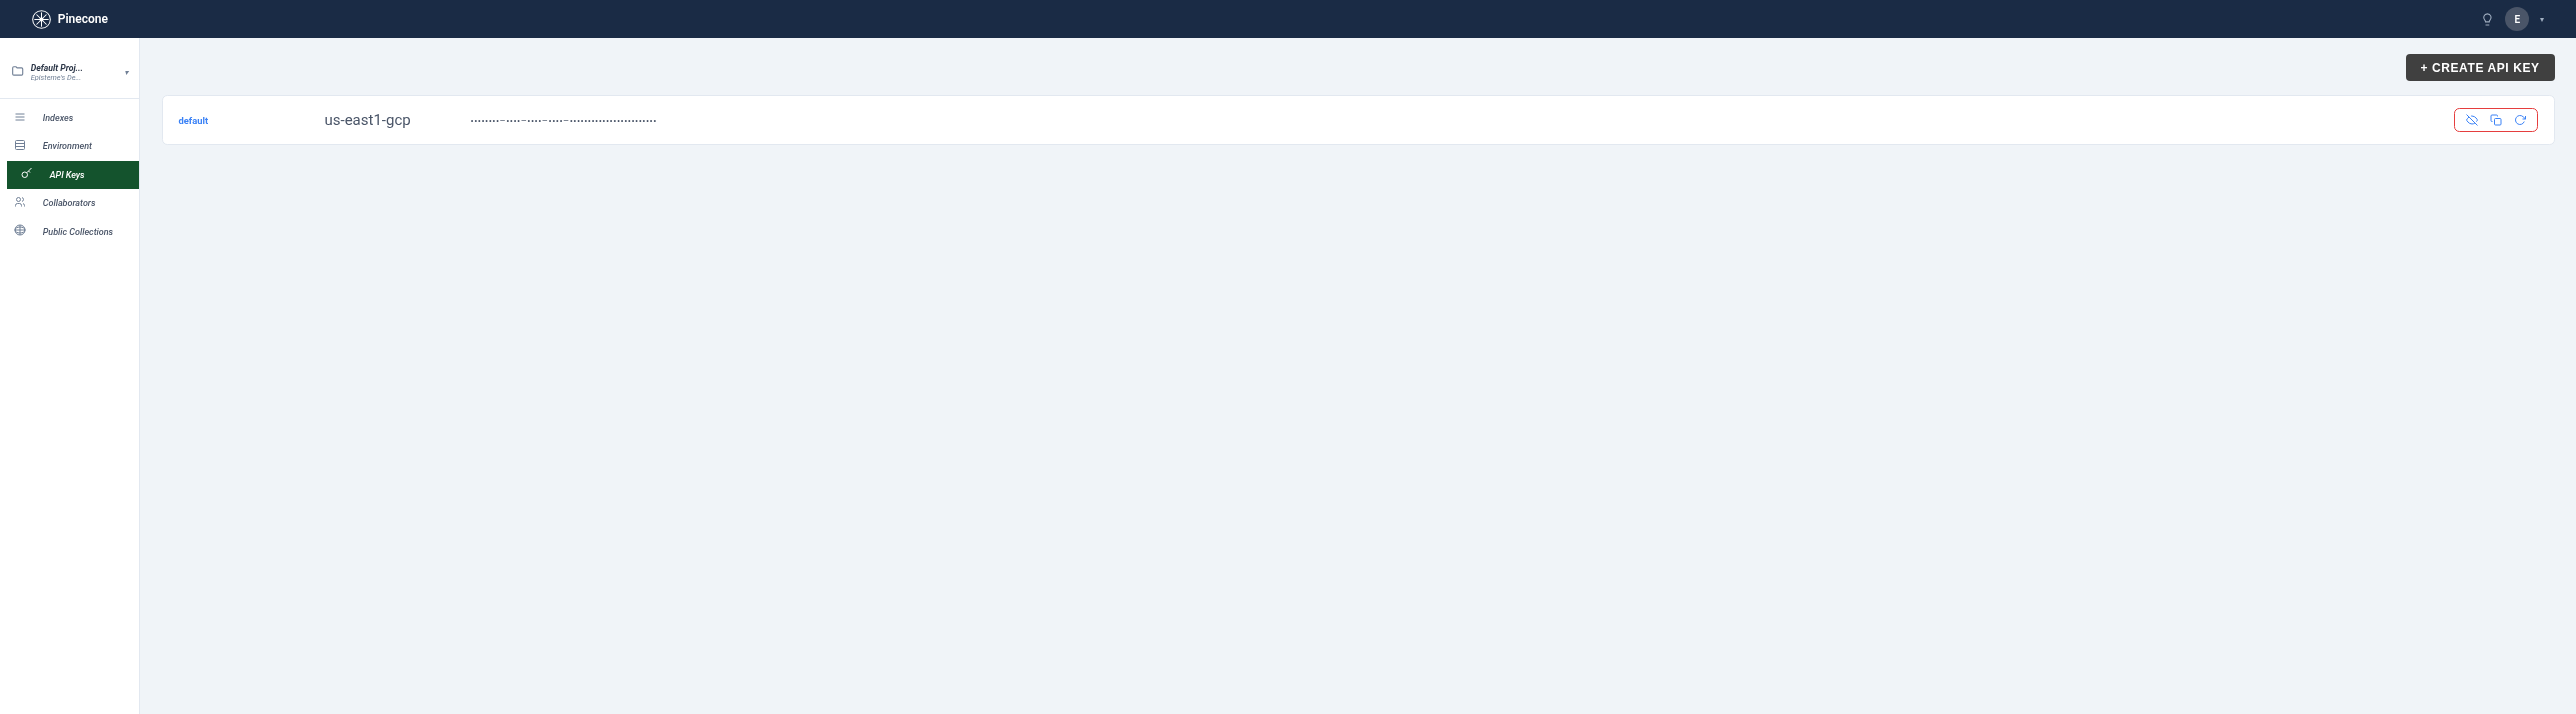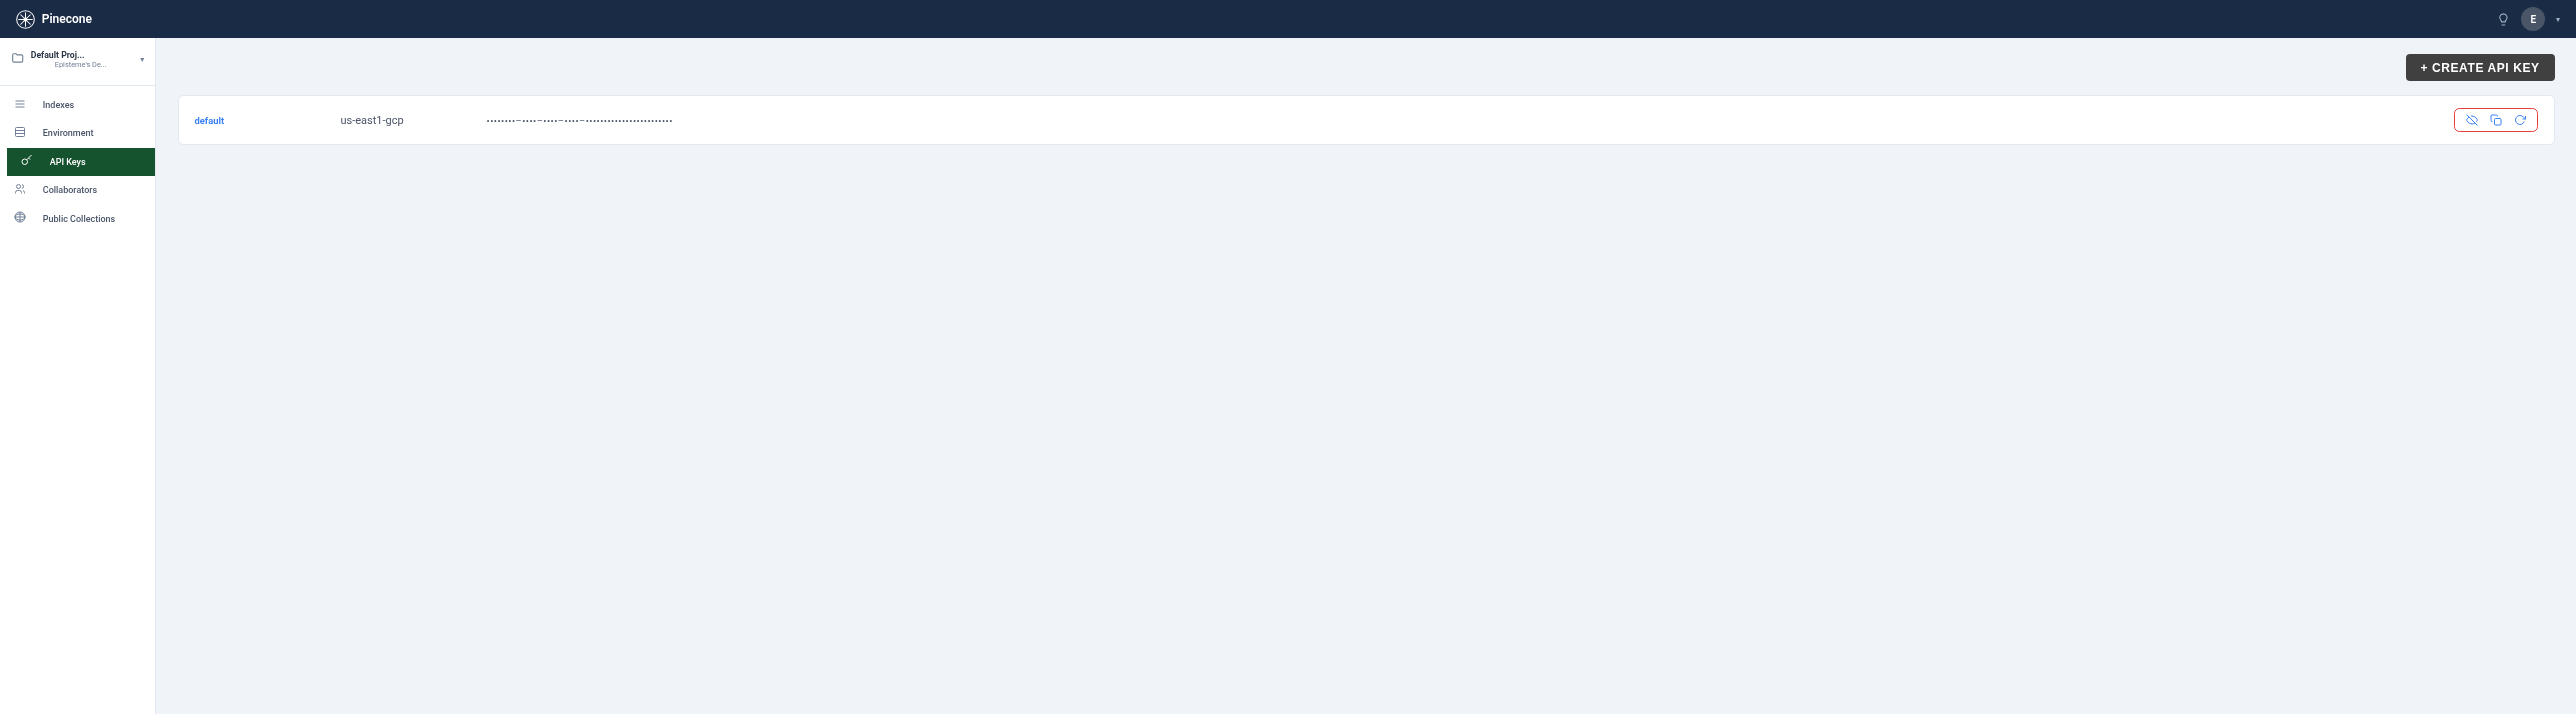--- a/index.html
+++ b/index.html
@@ -9,21 +9,21 @@
       min-height: 100vh;
     }
 
     
     .topnav {
       background: #1a2b45;
       height: 38px;
       display: flex;
       align-items: center;
       justify-content: space-between;
-      padding: 0 16px;
+      padding: 0 32px;
     }
     .topnav-logo {
       display: flex;
       align-items: center;
       gap: 6.7px;
       color: #fff;
       font-size: 12px;
       font-weight: 600;
     }
     .topnav-logo svg {
@@ -63,25 +63,26 @@
     }
 
     
     .layout {
       display: flex;
       height: calc(100vh - 38px);
     }
 
     
     .sidebar {
-      width: 156px;
+      width: 140px;
       background: #fff;
       border-right: 0.7px solid #e2e8f0;
-      padding: 5px 0;
+      padding: 18px 0;
       flex-shrink: 0;
+      font-style: italic;
     }
     .project-selector {
       display: flex;
       align-items: center;
       gap: 6.7px;
       padding: 6.7px 10.7px 10.7px 10.7px;
       cursor: pointer;
       border-bottom: none;
     }
     .project-folder-icon {
@@ -92,21 +93,20 @@
       flex: 1;
     }
     .project-name {
       font-weight: 700;
       font-size: 8.7px;
       color: #2d3748;
     }
     .project-sub {
       font-size: 7.4px;
       color: #718096;
-      margin-left: 24px;
     }
     .project-chevron {
       color: #718096;
       font-size: 8px;
     }
     .sidebar-divider {
       height: 0.7px;
       background: #e2e8f0;
       margin: 5.4px 0;
     }
@@ -198,21 +198,21 @@
       border-bottom: none;
       gap: 12px;
     }
     .cell-name {
       font-weight: 700;
       color: #3b82f6;
       font-size: 9.4px;
     }
     .cell-env {
       color: #4a5568;
-      font-size: 11px;
+      font-size: 15px;
     }
     .cell-value {
       color: #4a5568;
       font-size: 9.4px;
       letter-spacing: 0.05em;
     }
     .cell-actions {
       display: flex;
       justify-content: flex-end;
       gap: 8px;

